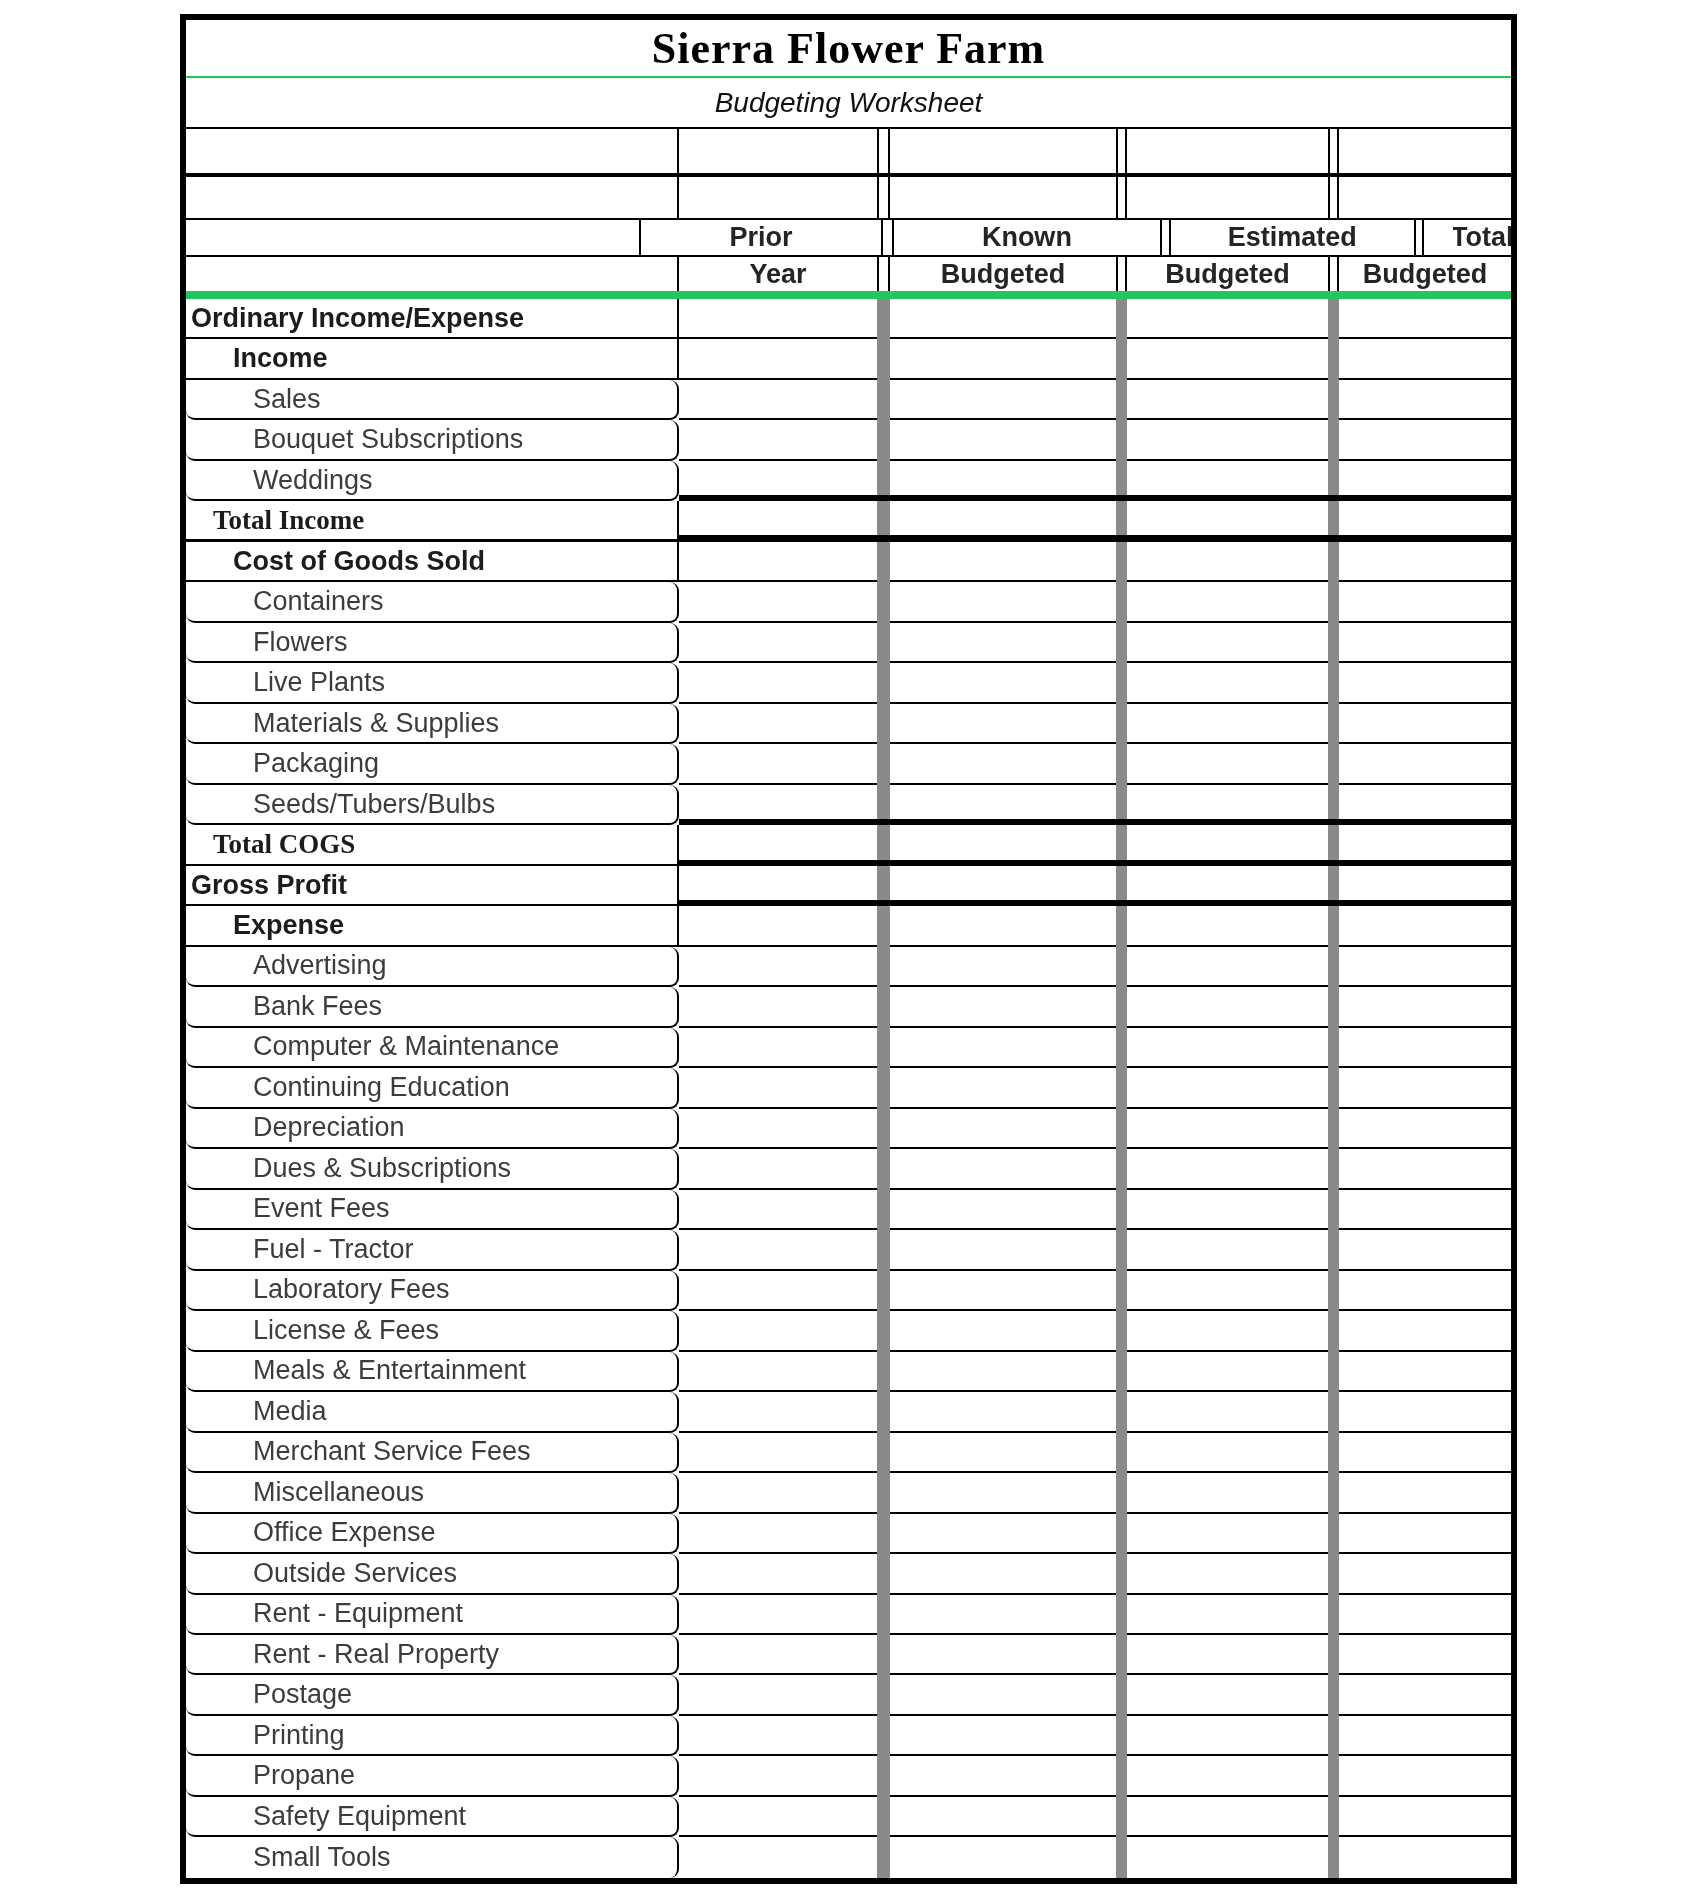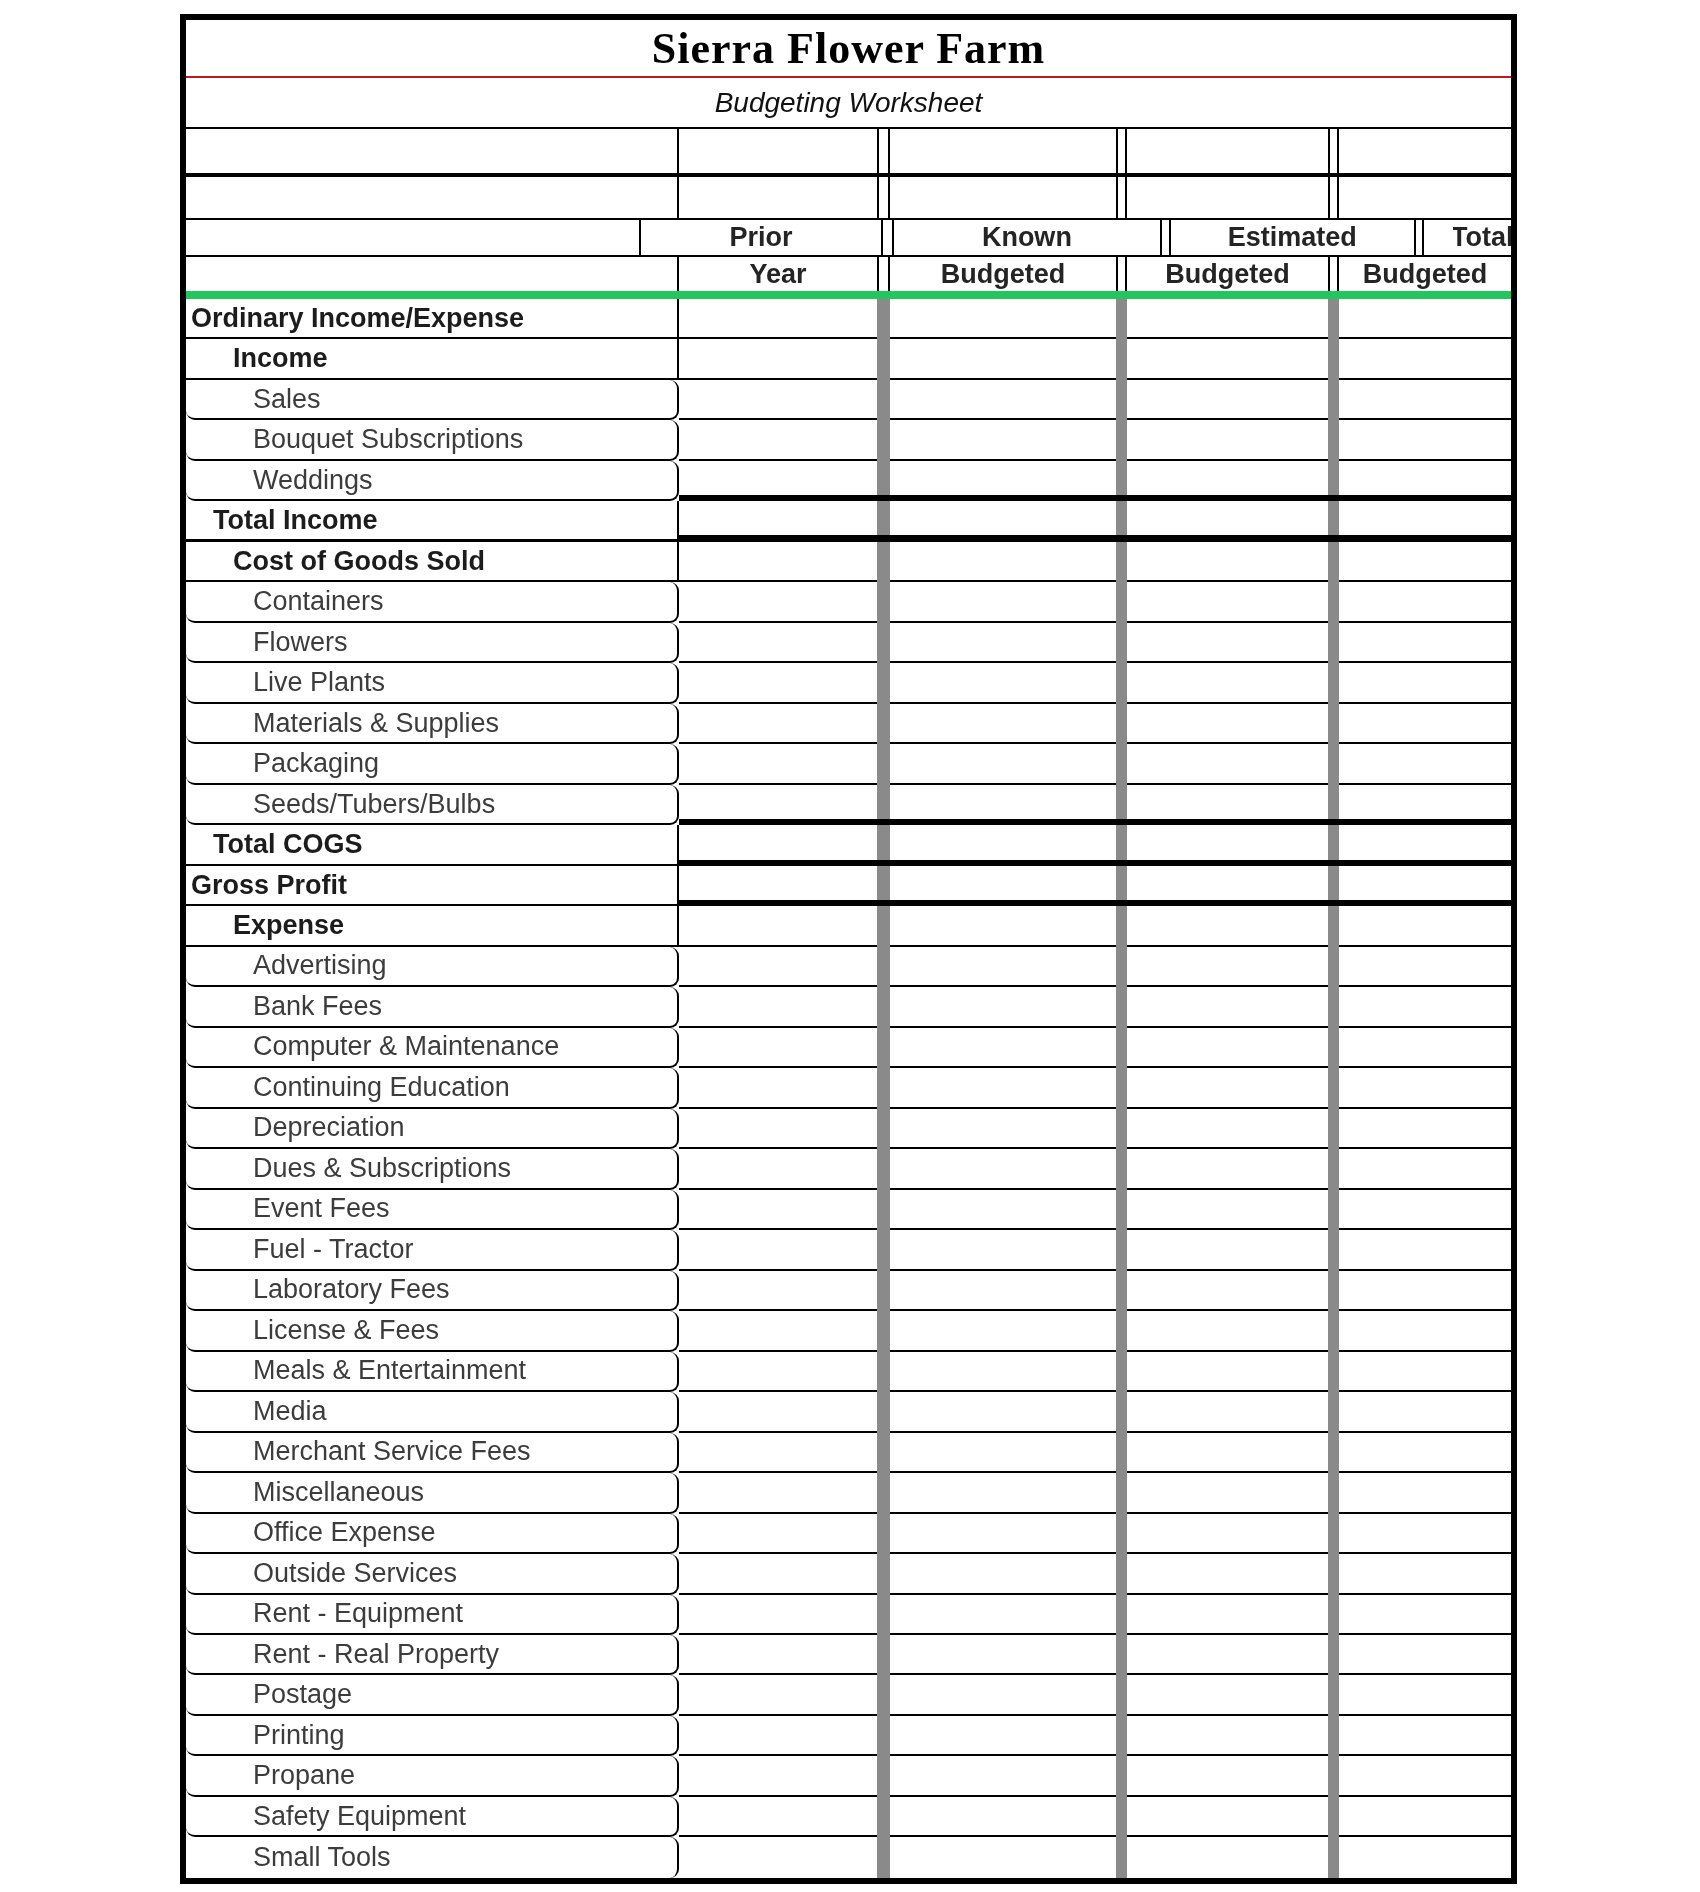--- a/index.html
+++ b/index.html
@@ -17,21 +17,21 @@
   .c-label{width:493px;}
   .c-d1{width:198px;}
   .c-g1{width:13px;}
   .c-d2{width:226px;}
   .c-g2{width:11px;}
   .c-d3{width:201px;}
   .c-g3{width:11px;}
   .c-d4{flex:1 1 auto;}
 
   
-  .title-row{height:58px;border-bottom:2px solid #b91c1c;display:flex;
+  .title-row{height:58px;border-bottom:2px solid #22c55e;display:flex;
              align-items:center;justify-content:center;}
   .title-text{font-family:"Liberation Serif","DejaVu Serif",serif;
               font-weight:700;font-size:44px;color:#000;letter-spacing:1px;}
   .subtitle-row{height:51px;border-bottom:2px solid #000;display:flex;
                 align-items:center;justify-content:center;}
   .subtitle-text{font-size:28px;color:#111;font-style:italic;}
 
   .spacer-a{height:48px;border-bottom:4px solid #000;}
   .spacer-b{height:43px;border-bottom:2px solid #000;}
   .head-1{height:37px;border-bottom:2px solid #000;gap:29px;}
@@ -52,21 +52,21 @@
   .body .data{border-bottom:2px solid #000;}
 
   .body.rule-thick .data,.body.rule-thick .gap{border-bottom:6px solid #000;}
   .body.rule-xthick .data,.body.rule-xthick .gap{border-bottom:7px solid #000;}
   .body.rule-xthick .c-label{border-bottom:3px solid #000;}
   .body.rule-none .data,.body.rule-none .gap,.body.rule-none .c-label{border-bottom:none;}
   .body.rule-none .c-label{border-bottom:none;}
 
   .body .c-label.bold{font-weight:700;color:#1c1c1c;}
   .indent-0{padding-left:5px;}
-  .indent-total{padding-left:27px;}
+  .indent-total{padding-left:27px;font-family:Liberation Serif, serif;}
   .indent-1{padding-left:47px;}
   .indent-2{padding-left:67px;border-radius:9px;}
 </style>
 </head>
 <body>
 
 <div class="worksheet">
 
   <div class="row title-row">
     <span class="title-text">Sierra Flower Farm</span>

